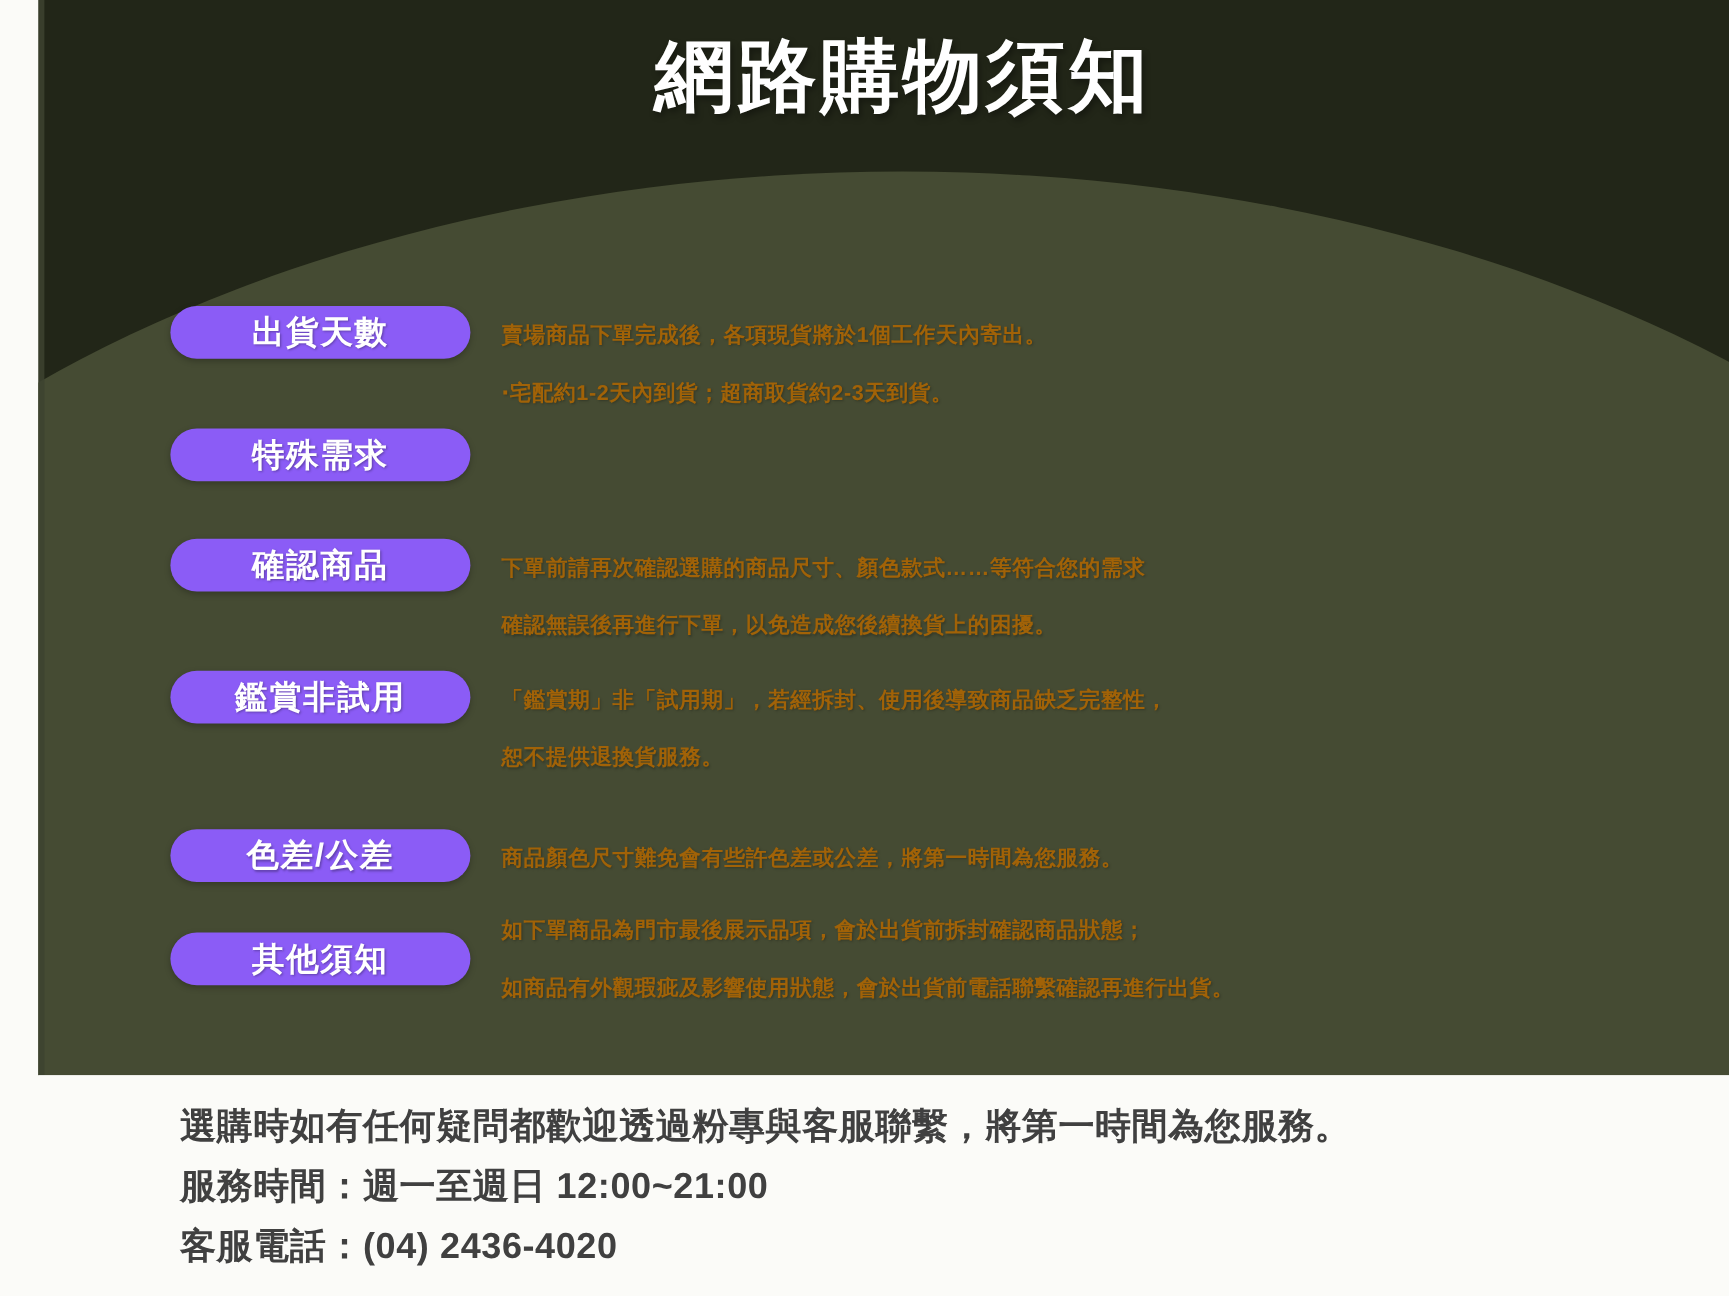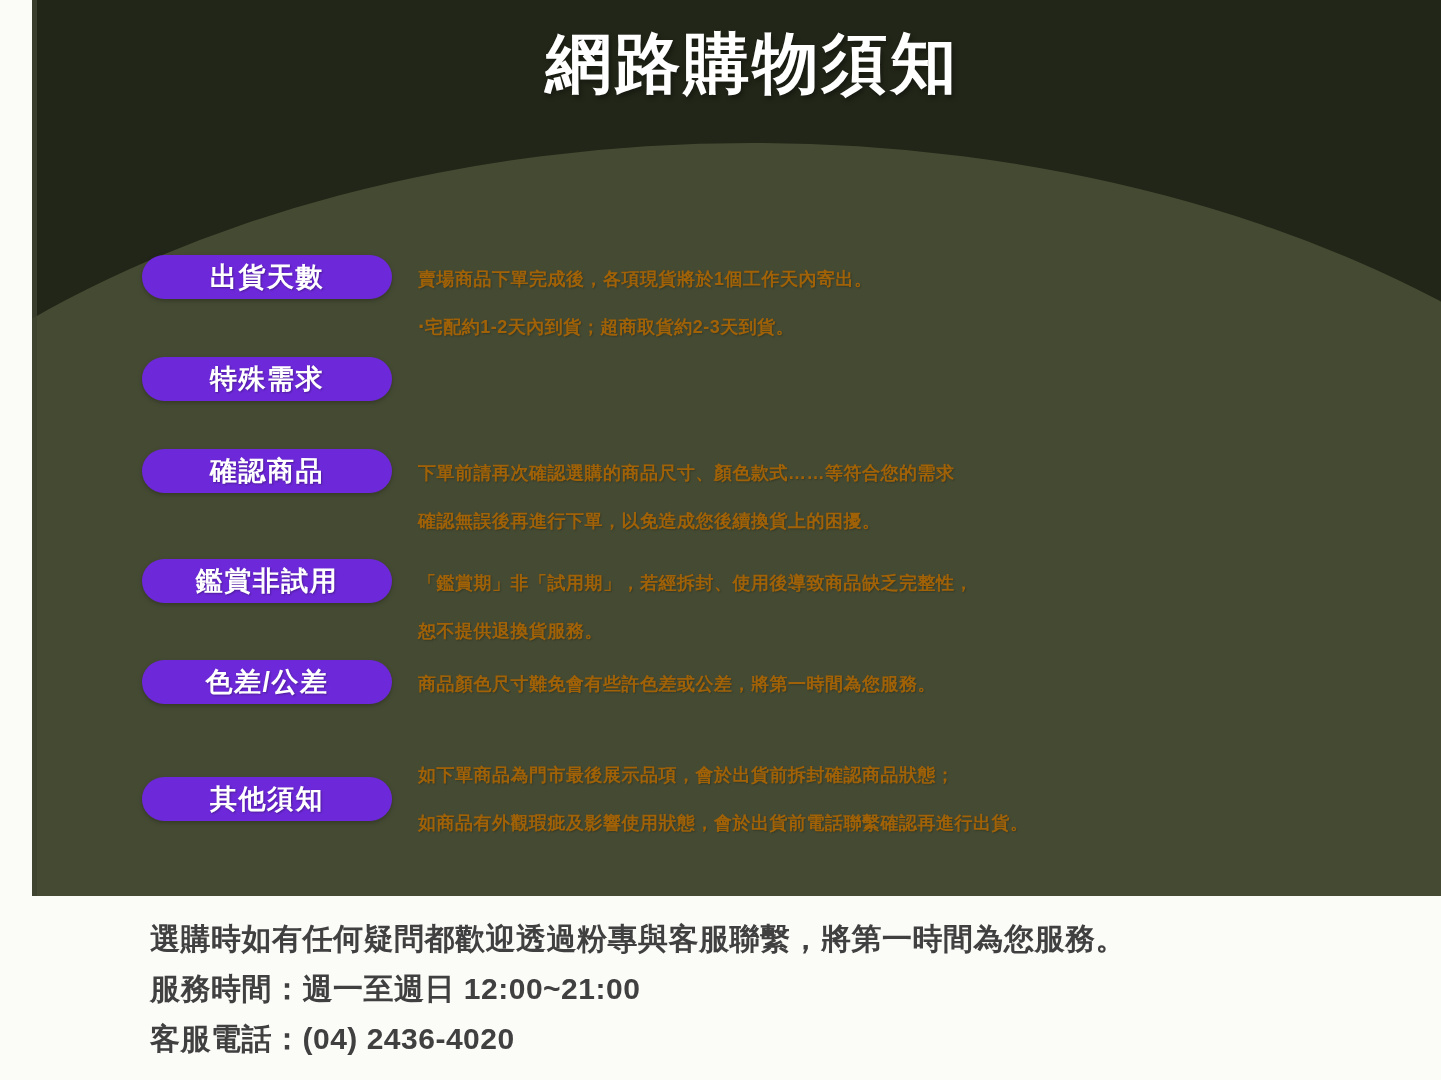--- a/index.html
+++ b/index.html
@@ -62,21 +62,21 @@
   .row {
     position:absolute;
     display:flex;
     align-items:flex-start;
   }
   .pill {
     flex:0 0 auto;
     width:250px;
     height:44px;
     border-radius:22px;
-    background:#6d28d9;
+    background:#8b5cf6;
     color:#ffffff;
     font-size:27px;
     font-weight:bold;
     letter-spacing:1.5px;
     display:flex;
     align-items:center;
     justify-content:center;
     box-shadow:0 2px 5px rgba(0,0,0,.25);
     text-shadow:1px 1px 2px rgba(0,0,0,.3);
   }
@@ -90,21 +90,21 @@
     letter-spacing:.5px;
     text-shadow:1px 1px 2px rgba(0,0,0,.25);
   }
   .body p { white-space:nowrap; }
 
   
   #row-0 { left:110px; top:255px; width:1300px; }
   #row-1 { left:110px; top:357px; width:1300px; }
   #row-2 { left:110px; top:449px; width:1320px;justify-content:flex-end; }
   #row-3 { left:110px; top:559px; width:1320px; }
-  #row-4 { left:110px; top:660px; width:1300px; }
+  #row-4 { left:110px; top:691px; width:1300px; }
   #row-5 { left:110px; top:751px; width:1330px;align-items:center; }
 
   
   #footer {
     position:absolute;
     left:0; top:896px;
     width:1441px;
     height:184px;
     background:#fbfbf8;
   }

